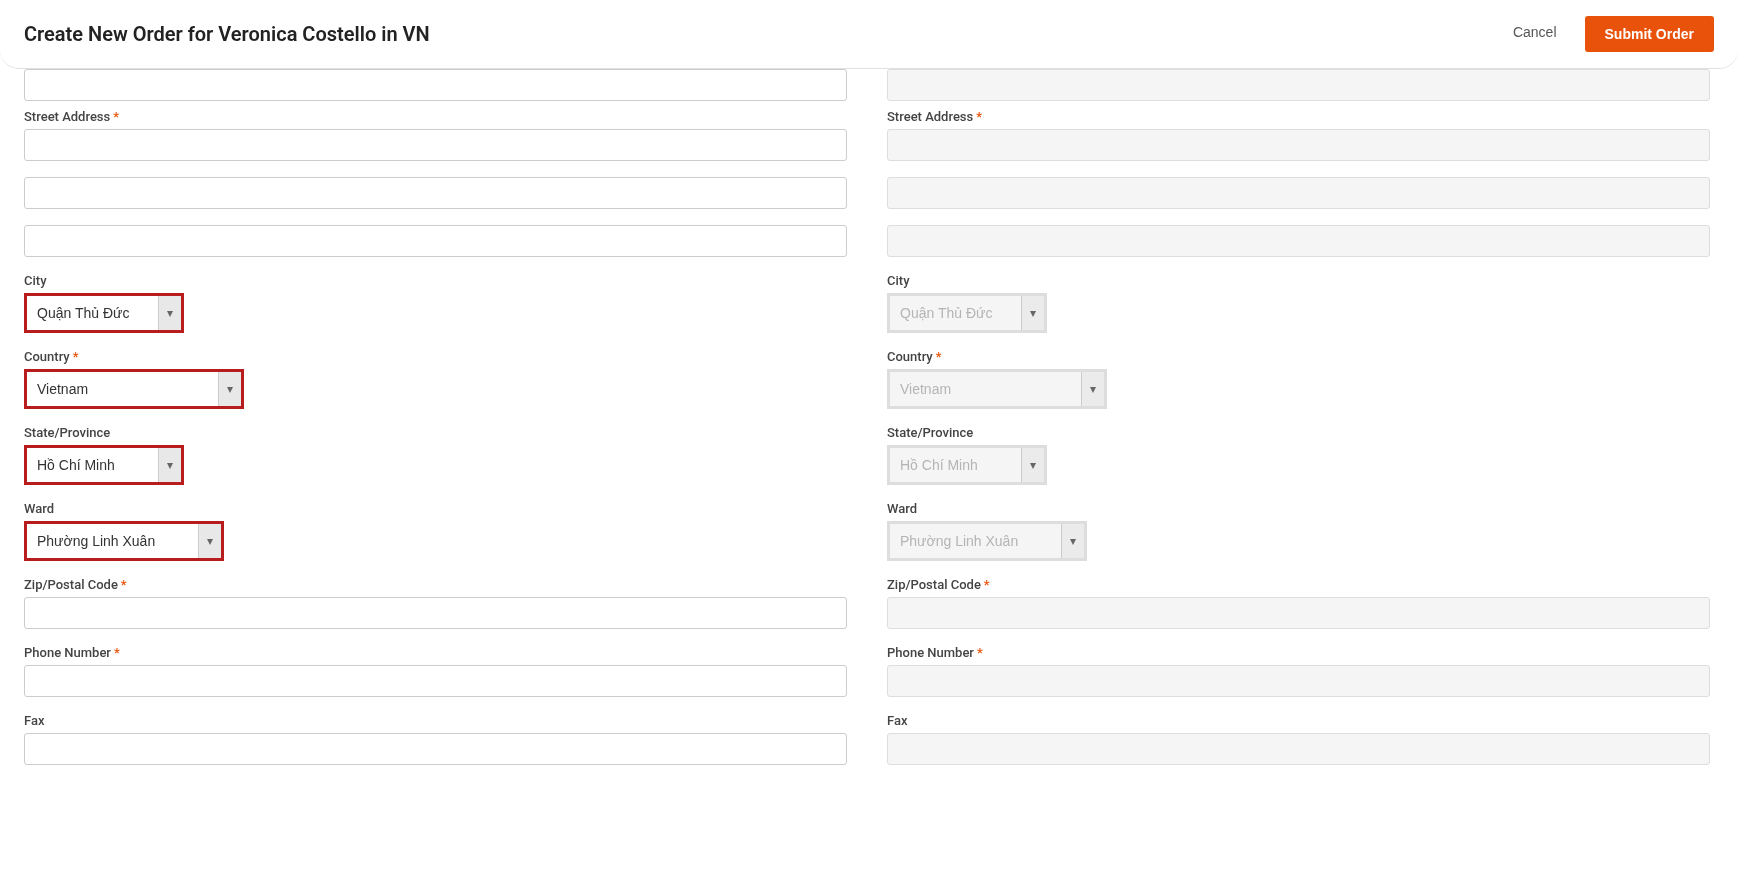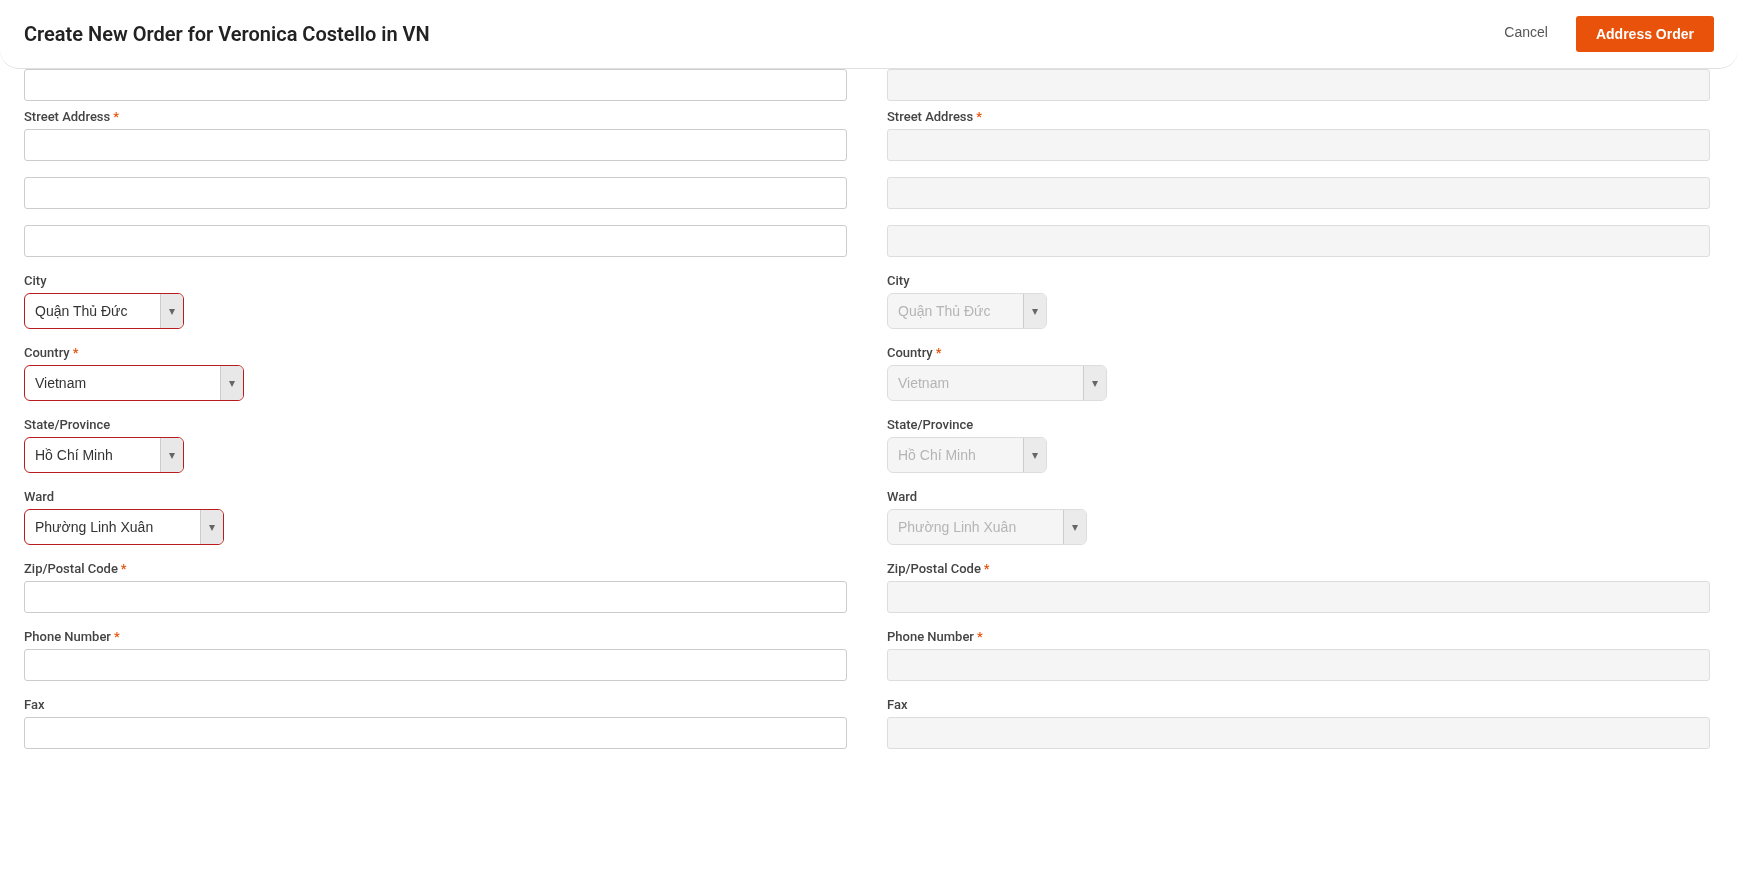--- a/index.html
+++ b/index.html
@@ -83,22 +83,22 @@
       outline: none;
     }
     .form-input.readonly {
       background: #f5f5f5;
       color: #999;
       border-color: #ddd;
     }
     .form-select-wrapper {
       display: flex;
       align-items: center;
-      border: 1px solid #b91c1c;
-      border-radius: 6px;
+      border: 3px solid #b91c1c;
+      border-radius: 0;
       background: #fff;
       overflow: hidden;
       width: fit-content;
       min-width: 160px;
     }
     .form-select-wrapper.readonly {
       background: #f5f5f5;
       border-color: #ddd;
     }
     .form-select-wrapper select {
@@ -152,21 +152,21 @@
       border-color: #ddd;
     }
   </style>
 </head>
 <body>
 
 <div class="header">
   <h1 class="header-title">Create New Order for Veronica Costello in VN</h1>
   <div class="header-actions">
     <button class="btn-cancel">Cancel</button>
-    <button class="btn-submit">Address Order</button>
+    <button class="btn-submit">Submit Order</button>
   </div>
 </div>
 
 <div class="main-content">
 
   <div class="top-input-row">
     <div class="top-input-col">
       <input type="text" class="form-input" value="" style="">
     </div>
     <div class="top-input-col">

